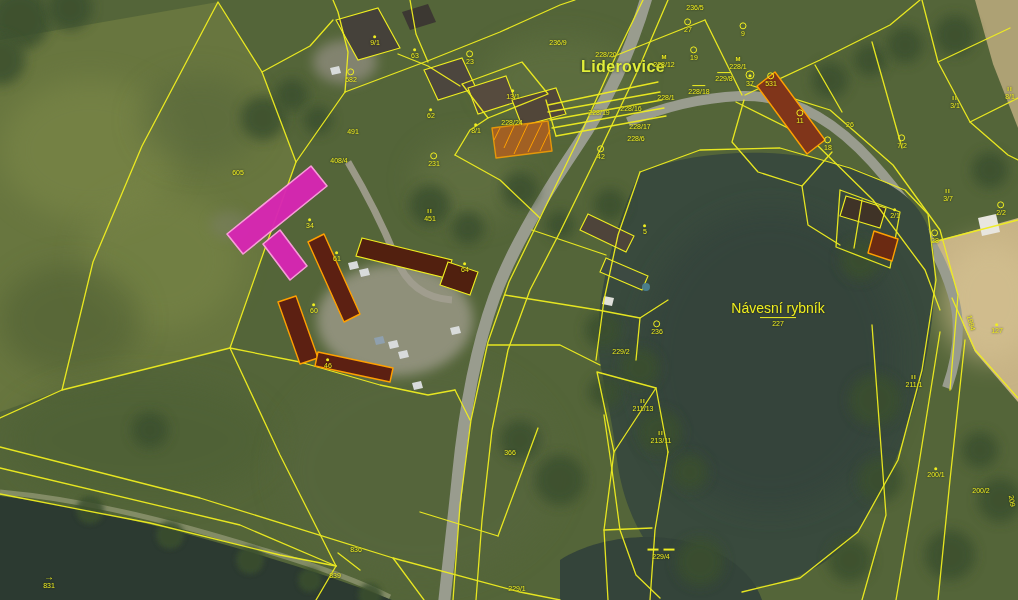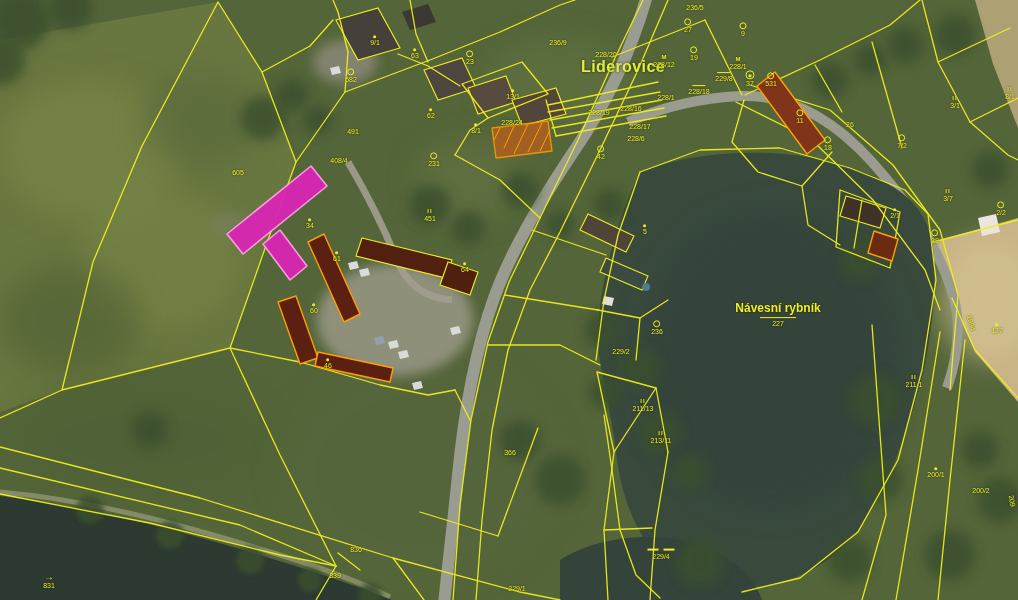--- a/index.html
+++ b/index.html
@@ -5,21 +5,21 @@
   html,body{margin:0;padding:0;background:#1a1a1a;}
   #map{position:relative;width:1018px;height:600px;overflow:hidden;
        font-family:"Liberation Sans","DejaVu Sans",sans-serif;background:#546539;}
   #map svg{position:absolute;left:0;top:0;}
   #labels{position:absolute;left:0;top:0;width:100%;height:100%;margin-left:23px;}
   .lbl{position:absolute;transform:translate(-50%,-50%);display:flex;flex-direction:column;
        align-items:center;color:var(--yellow,#f0ee20);font-size:7px;font-weight:normal;
        line-height:1.05;white-space:nowrap;text-shadow:0 0 2px rgba(15,20,5,.9);pointer-events:none;}
   .lbl.place{font-size:16px;font-weight:bold;color:#e2ef3a;letter-spacing:.4px;
        text-shadow:0 0 3px rgba(15,25,5,.8);}
-  .lbl.pond-name{font-size:12px;font-weight:bold;}
+  .lbl.pond-name{font-size:14px;font-weight:normal;}
   .lbl.on-sel{color:#f4f02a;}
   .sym{display:flex;align-items:center;justify-content:center;margin-bottom:1px;}
   .sym-dot{width:3px;height:3px;border-radius:50%;background:var(--yellow,#f0ee20);}
   .sym-circle{width:5px;height:5px;border:1px solid var(--yellow,#f0ee20);border-radius:50%;}
   .sym-II{font-size:6px;font-weight:bold;letter-spacing:1px;}
   .sym-M{font-size:6px;font-weight:bold;}
   .sym-ring{width:7px;height:7px;border:1px solid var(--yellow,#f0ee20);border-radius:50%;}
   .sym-ring i{display:block;width:3px;height:3px;border-radius:50%;background:var(--yellow,#f0ee20);margin:1px auto 0;}
   .sym-bar{width:13px;height:1px;background:var(--yellow,#f0ee20);margin-bottom:1.5px;}
   .sym-bartop{width:36px;height:1px;background:var(--yellow,#f0ee20);margin-bottom:1.5px;}

